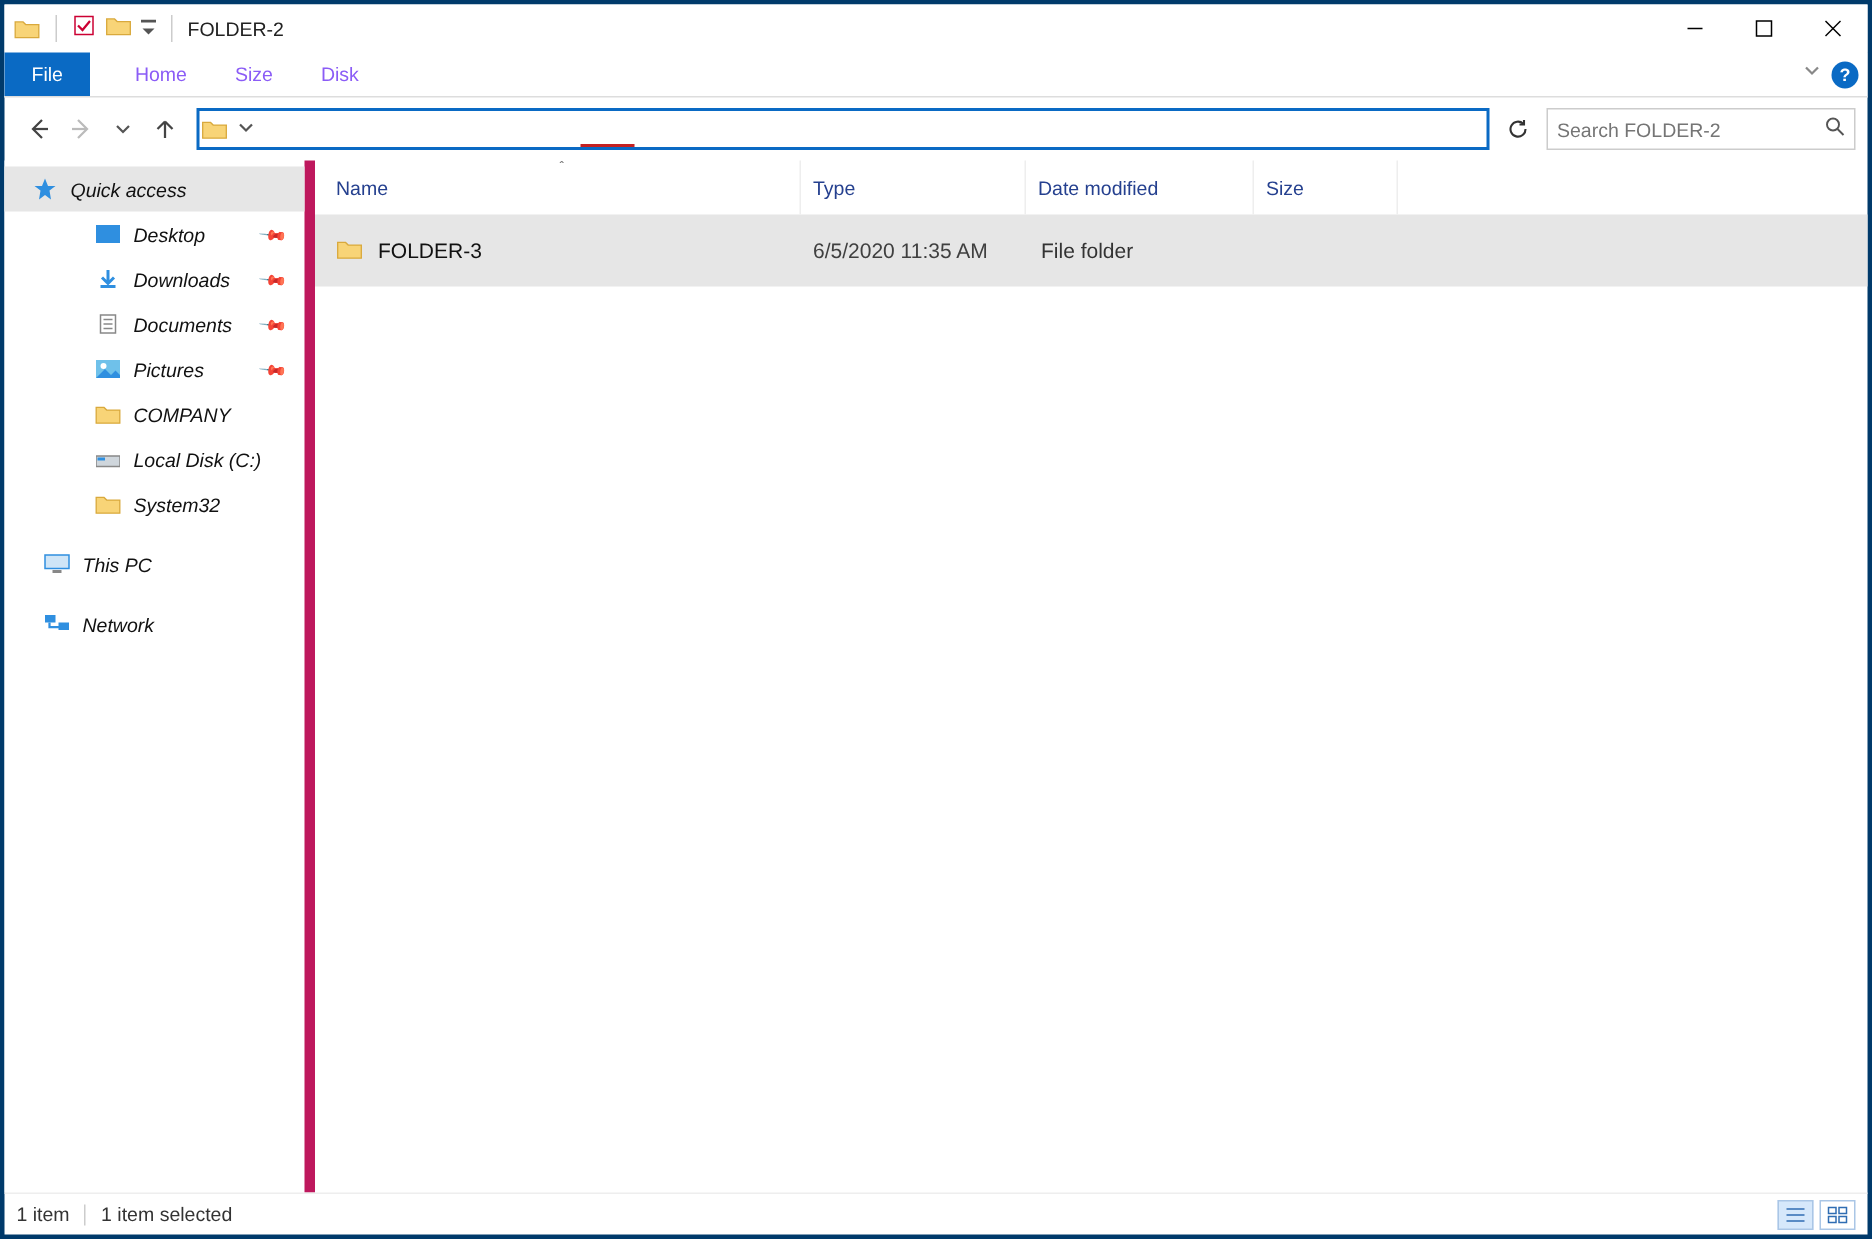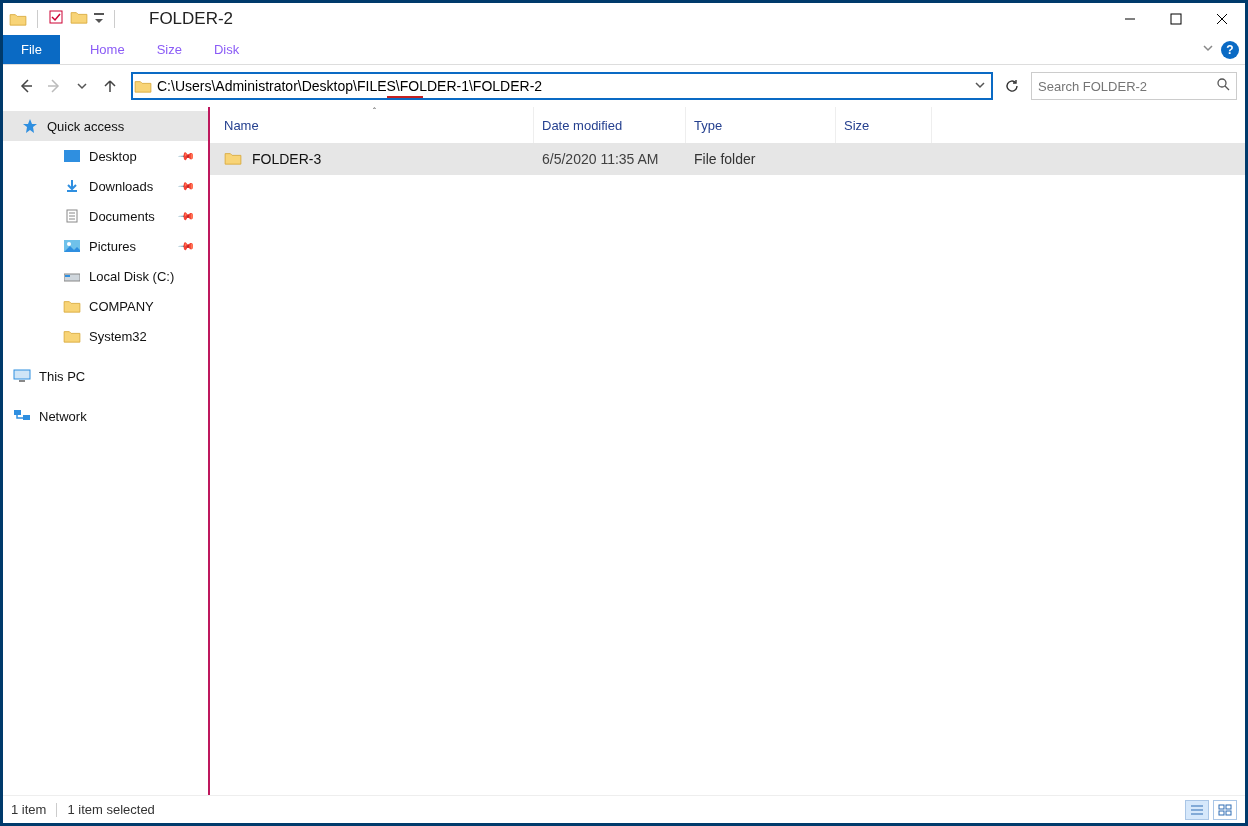--- a/index.html
+++ b/index.html
@@ -13,21 +13,21 @@
 
   
   .title-bar {
     height: 32px; display: flex; align-items: center;
     background: #fff; position: relative;
   }
   .title-left { display: flex; align-items: center; gap: 6px; padding-left: 6px; }
   .tb-icon { width: 18px; height: 14px; }
   .sep-v { width:1px; height:18px; background:#ccc; margin:0 4px;}
   .qat { display: flex; align-items: center; gap: 6px; }
-  .title-text { margin-left: 24px; font-size: 17px; color: #222; }
+  .title-text { margin-left: 0; font-size: 13px; color: #222; }
   .win-controls { position: absolute; right: 0; top: 0; height: 32px; display: flex; }
   .win-btn { width: 46px; height: 32px; display:flex; align-items:center; justify-content:center; }
   .win-btn svg { stroke:#000; stroke-width:1; fill:none; }
 
   
   .ribbon { height: 30px; display:flex; align-items:stretch; border-bottom:1px solid #ddd; background:#fff; position:relative;}
   .ribbon-tab { padding: 0 16px; font-size:13px; display:flex; align-items:center; cursor:default; color:#8b5cf6;}
   .ribbon-tab.file { background:#0a6ac4; color:#fff; padding:0 18px;}
   .ribbon-right { position:absolute; right:6px; top:0; height:100%; display:flex; align-items:center; gap:6px;}
   .help-badge { width:18px; height:18px; border-radius:50%; background:#0a6ac4; color:#fff; font-size:12px; font-weight:bold; display:flex; align-items:center; justify-content:center;}
@@ -45,38 +45,38 @@
   .search input { flex:1; border:none; outline:none; font-size:13px; color:#777; background:transparent;}
   .search .sicon { color:#555; }
 
   
   .underline-red {
     position:absolute; height:2px; background:#c42121;
   }
 
   
   .body-area { flex:1; display:flex; min-height:0;}
-  .navpane { width:207px; background:#fff; border-right:2px solid #be185d; padding-top:4px;}
-  .np-item { height:30px; display:flex; align-items:center; gap:8px; padding-left:10px; font-size:13px; color:#111; cursor:default;}
+  .navpane { width:207px; background:#fff; border-right:7px solid #be185d; padding-top:4px;font-style:italic;}
+  .np-item { height:30px; display:flex; align-items:center; gap:8px; padding-left:26px; font-size:13px; color:#111; cursor:default;}
   .np-item.quick { background:#e6e6e6; padding-left:18px;}
   .np-sub { padding-left:60px; position:relative;}
   .pin { position:absolute; right:14px; color:#888; font-size:11px; transform:rotate(45deg);}
   .np-gap { height:10px;}
   .np-ico { width:18px; height:16px; display:flex; align-items:center; justify-content:center;}
 
   
   .listpane { flex:1; display:flex; flex-direction:column; }
   .cols { height:36px; display:flex; align-items:center; font-size:13px; color:#25408f; border-bottom:0px solid #eee; padding-left:6px;}
   .col { padding-left:8px; border-right:1px solid #eee; height:100%; display:flex; align-items:center; position:relative;}
   .col.name { width:318px; }
   .col.date { width:152px; }
   .col.type { width:150px; }
   .col.size { width:96px; border-right:1px solid #eee;}
   .sort-caret { position:absolute; top:-1px; left:50%; transform:translateX(-50%); font-size:9px; color:#555;}
-  .row { height:32px; display:flex; align-items:center; font-size:14px; color:#111; padding-left:6px;}
+  .row { height:48px; display:flex; align-items:center; font-size:14px; color:#111; padding-left:6px;}
   .row.selected { background:#e6e6e6;}
   .cell { padding-left:8px; display:flex; align-items:center; height:100%;}
   .cell.name { width:318px; gap:10px;}
   .cell.date { width:152px; color:#404040;}
   .cell.type { width:150px; color:#333;}
   .cell.size { width:96px; }
 
   
   .status { height:28px; border-top:1px solid #eee; display:flex; align-items:center; justify-content:space-between; padding:0 8px; font-size:13px; color:#333;}
   .status-left { display:flex; align-items:center;}
@@ -181,21 +181,20 @@
             <path d="M8 3 L3 8 M8 3 L13 8 M8 3 V14" fill="none" stroke="#444" stroke-width="1.5"></path>
           </svg>
         </span>
     </div>
     <div class="addr">
       <span class="addr-icon">
         <svg class="folder-svg" viewBox="0 0 20 16">
             <path d="M1 3 h6 l2 2 h10 v10 h-18 z" fill="#f8d477" stroke="#d9a93c"></path>
           </svg>
       </span>
-      <input class="addr-input" value="C:\Users\Administrator\Desktop\FILES\FOLDER-1\FOLDER-2" style="">
       <span class="addr-drop">
         <svg width="10" height="10" viewBox="0 0 10 10">
             <path d="M1 3 L5 7 L9 3" fill="none" stroke="#555" stroke-width="1.5"></path>
           </svg>
       </span>
     </div>
     <span class="refresh">
       <svg width="16" height="16" viewBox="0 0 16 16">
           <path d="M13 8 A5 5 0 1 1 11.5 4.5" fill="none" stroke="#333" stroke-width="1.4"></path>
           <path d="M12 2 L12 5 L9 5" fill="none" stroke="#333" stroke-width="1.4"></path>
@@ -263,34 +262,34 @@
               <rect x="0" y="0" width="16" height="12" fill="#6fc1ea"></rect>
               <circle cx="5" cy="4" r="2" fill="#fff"></circle>
               <path d="M0 12 L6 6 L10 10 L13 7 L16 10 V12 Z" fill="#2f8fe0"></path>
             </svg>
           </span>
         <span>Pictures</span>
         <span class="pin">📌</span>
       </div>
       <div class="np-item np-sub">
         <span class="np-ico">
+            <svg class="folder-svg" viewBox="0 0 20 16">
+              <path d="M1 3 h6 l2 2 h10 v10 h-18 z" fill="#f8d477" stroke="#d9a93c"></path>
+            </svg>
+          </span>
+        <span>COMPANY</span>
+      </div>
+      <div class="np-item np-sub">
+        <span class="np-ico">
             <svg width="16" height="12" viewBox="0 0 16 12">
               <rect x="0" y="4" width="16" height="7" fill="#cfd6dc" stroke="#888"></rect>
               <rect x="1" y="5" width="5" height="2" fill="#2f8fe0"></rect>
             </svg>
           </span>
         <span>Local Disk (C:)</span>
-      </div>
-      <div class="np-item np-sub">
-        <span class="np-ico">
-            <svg class="folder-svg" viewBox="0 0 20 16">
-              <path d="M1 3 h6 l2 2 h10 v10 h-18 z" fill="#f8d477" stroke="#d9a93c"></path>
-            </svg>
-          </span>
-        <span>COMPANY</span>
       </div>
       <div class="np-item np-sub">
         <span class="np-ico">
             <svg class="folder-svg" viewBox="0 0 20 16">
               <path d="M1 3 h6 l2 2 h10 v10 h-18 z" fill="#f8d477" stroke="#d9a93c"></path>
             </svg>
           </span>
         <span>System32</span>
       </div>
 
@@ -316,25 +315,25 @@
         <span>Network</span>
       </div>
     </div>
 
     <div class="listpane">
       <div class="cols">
         <div class="col name">
           <span>Name</span>
           <span class="sort-caret">ˆ</span>
         </div>
+        <div class="col type">
+            <span>Type</span>
+          </div>
         <div class="col date">
             <span>Date modified</span>
-          </div>
-        <div class="col type">
-            <span>Type</span>
           </div>
         <div class="col size">
             <span>Size</span>
           </div>
       </div>
 
       <div class="row selected">
         <div class="cell name">
           <span><svg class="folder-svg" viewBox="0 0 20 16">
                 <path d="M1 3 h6 l2 2 h10 v10 h-18 z" fill="#f8d477" stroke="#d9a93c"></path>

